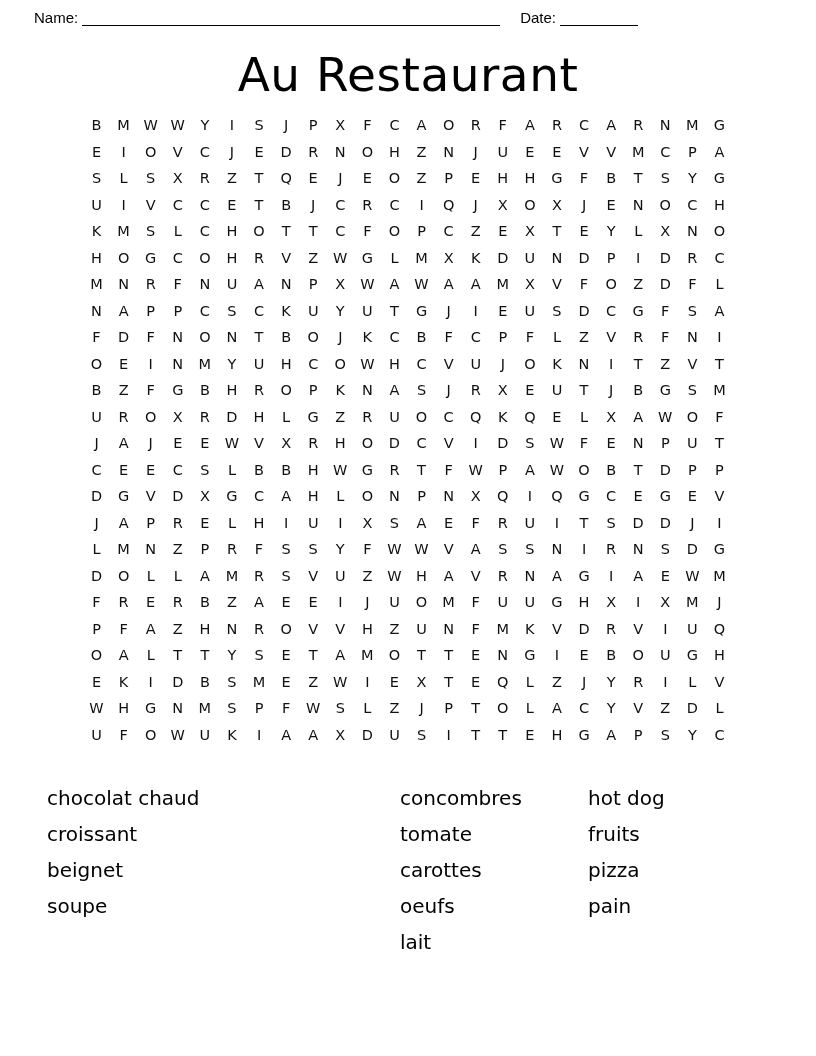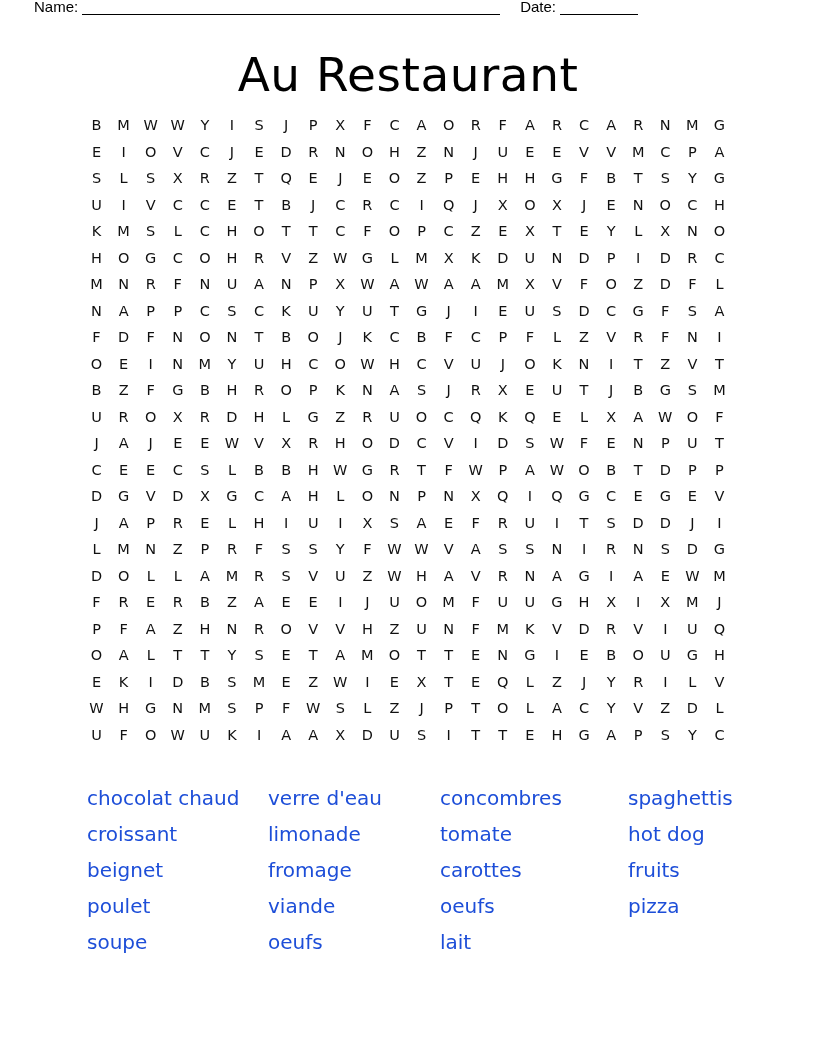--- a/index.html
+++ b/index.html
@@ -15,21 +15,21 @@
     color: #000000;
     overflow: hidden;
   }
 
   
   .header-line {
     position: absolute;
     top: 0px;
     left: 0px;
     width: 816px;
-    height: 15px;
+    height: 26px;
     display: flex;
     align-items: flex-end;
     padding: 0 34px 0 34px;
     box-sizing: border-box;
     font-size: 15px;
     line-height: 17px;
   }
   .hdr-label {
     white-space: pre;
     font-family: "Liberation Sans", sans-serif;
@@ -97,22 +97,21 @@
   .wl-col-0 { left: 47px; }
   .wl-col-1 { left: 228px; }
   .wl-col-2 { left: 400px; }
   .wl-col-3 { left: 588px; }
   .wl-word {
     font-family: "DejaVu Sans", sans-serif;
     font-size: 20px;
     line-height: 36px;
     height: 36px;
     white-space: nowrap;
-    color: #1d4ed8;
-    margin-left: 40px;
+    color: #000000;
   }
 </style>
 </head>
 <body>
 
 <div class="header-line">
   <span class="hdr-label">Name:</span>
   <span class="hdr-rule rule-name"></span>
   <span class="hdr-gap"></span>
   <span class="hdr-label">Date:</span>
@@ -746,36 +745,28 @@
       <span class="grid-cell">Y</span>
       <span class="grid-cell">C</span>
     </div>
   </div>
 
 <div id="wordlist">
     <div class="wl-col wl-col-0">
       <div class="wl-word">chocolat chaud</div>
       <div class="wl-word">croissant</div>
       <div class="wl-word">beignet</div>
-      <div class="wl-word">poulet</div>
       <div class="wl-word">soupe</div>
-    </div>
-    <div class="wl-col wl-col-1">
-      <div class="wl-word">verre d'eau</div>
-      <div class="wl-word">limonade</div>
-      <div class="wl-word">fromage</div>
-      <div class="wl-word">viande</div>
-      <div class="wl-word">oeufs</div>
     </div>
     <div class="wl-col wl-col-2">
       <div class="wl-word">concombres</div>
       <div class="wl-word">tomate</div>
       <div class="wl-word">carottes</div>
       <div class="wl-word">oeufs</div>
       <div class="wl-word">lait</div>
     </div>
     <div class="wl-col wl-col-3">
-      <div class="wl-word">spaghettis</div>
       <div class="wl-word">hot dog</div>
       <div class="wl-word">fruits</div>
       <div class="wl-word">pizza</div>
+      <div class="wl-word">pain</div>
     </div>
   </div>
 
 </body></html>

